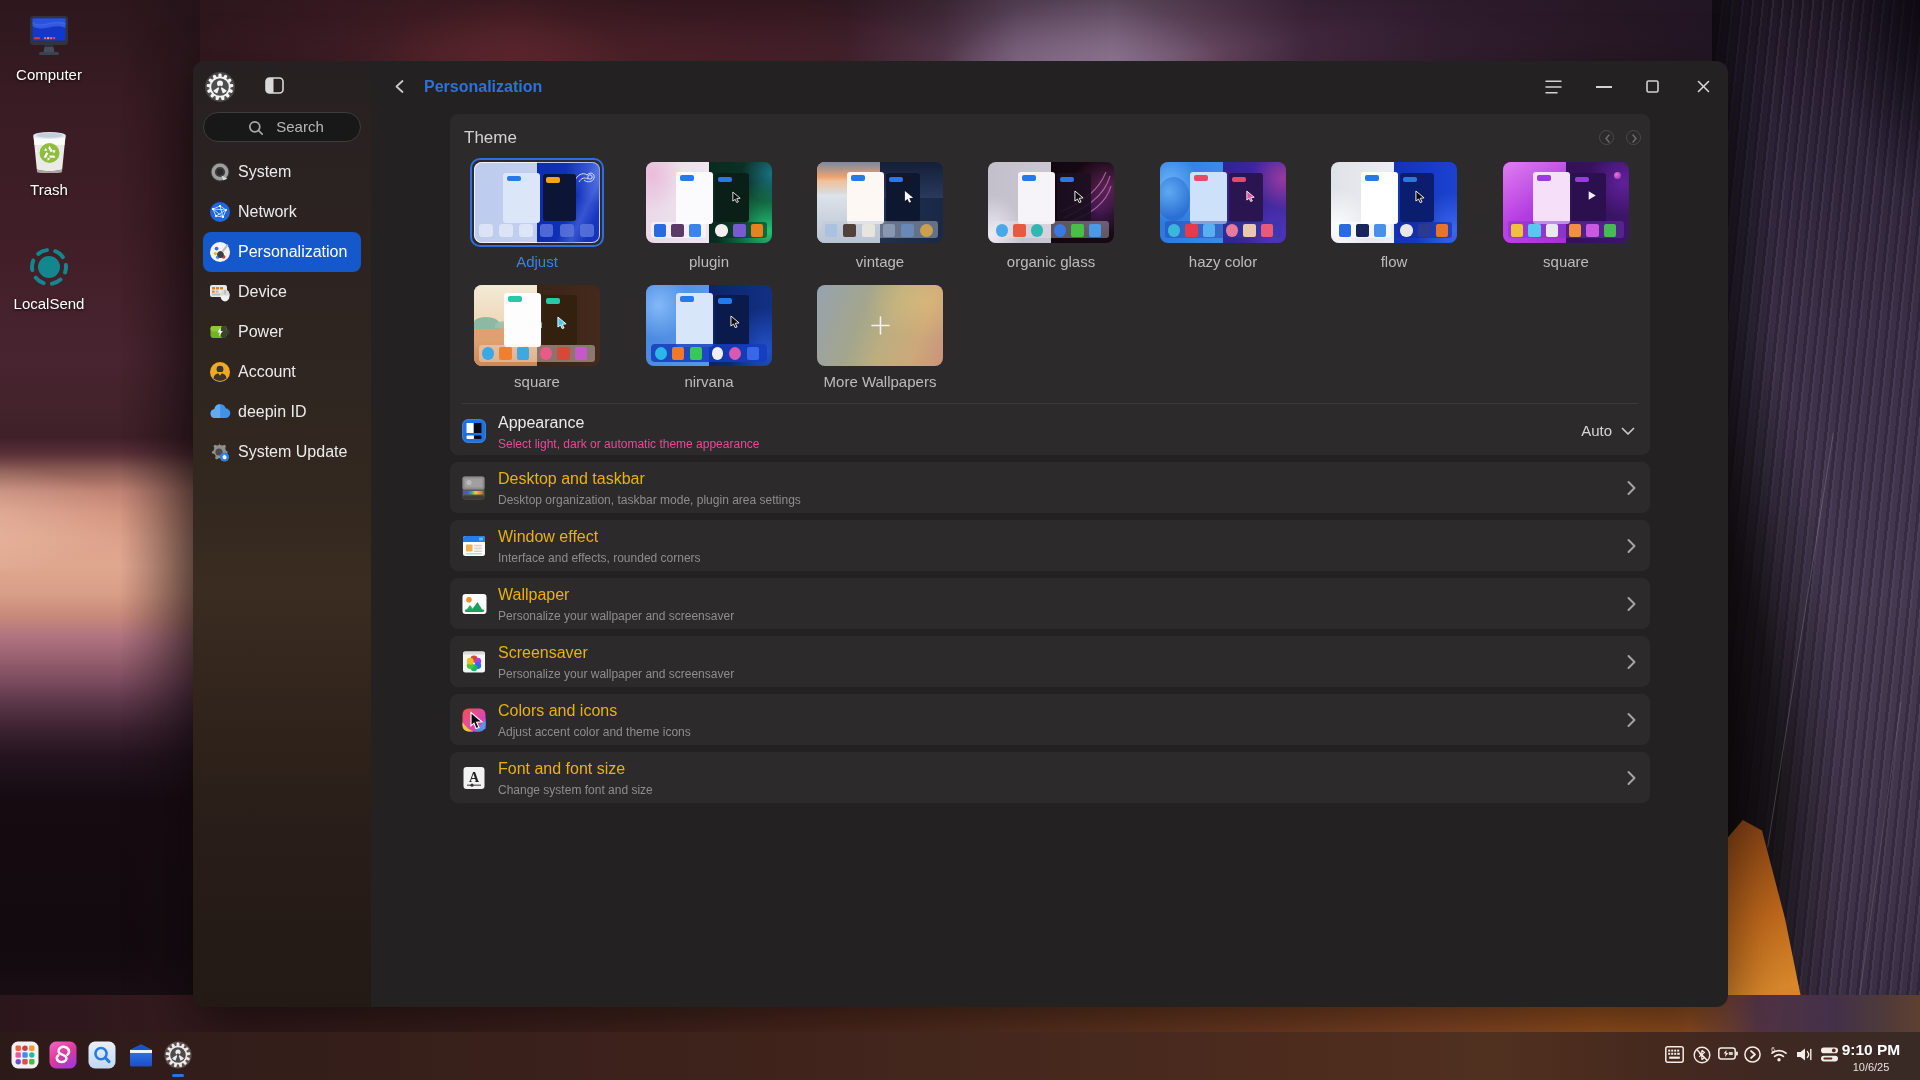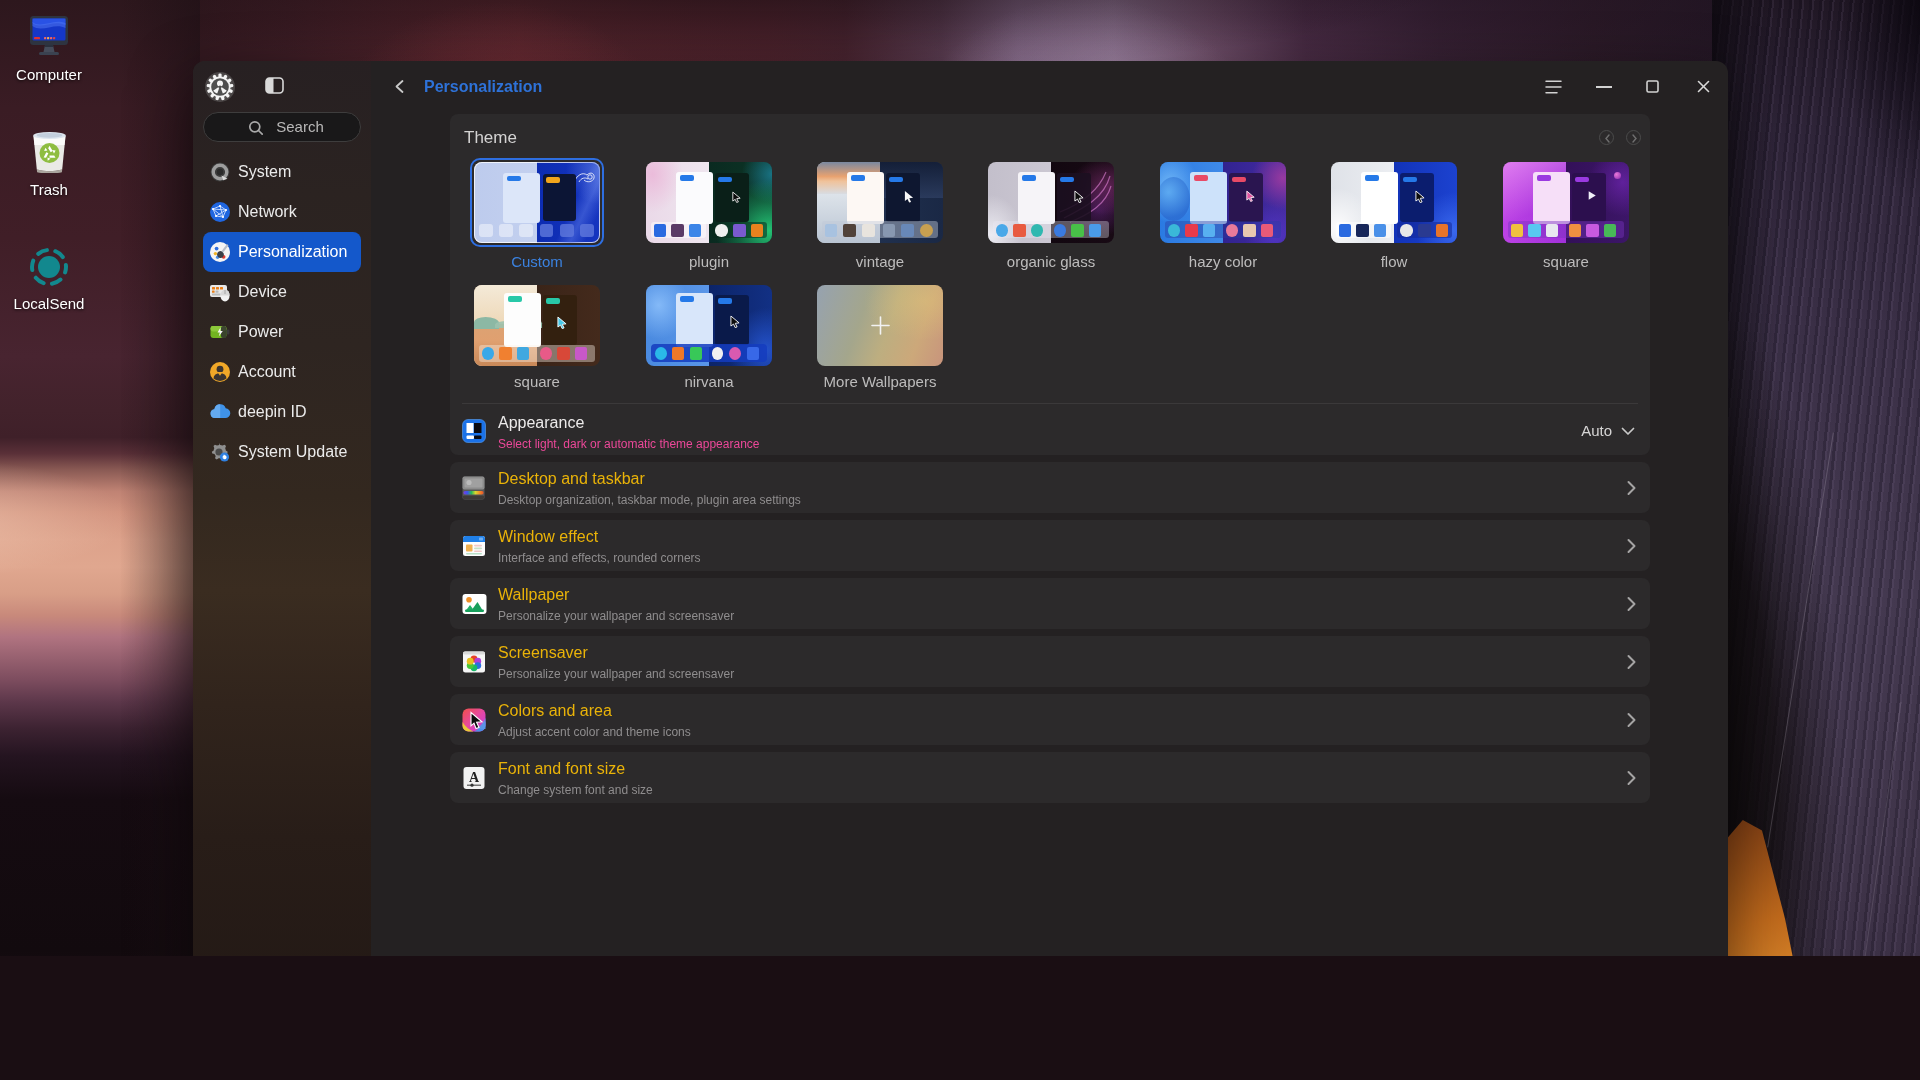--- a/index.html
+++ b/index.html
@@ -1,18 +1,18 @@
 <!DOCTYPE html>
 <html><head>
 <meta charset="utf-8">
 <style>
   * { margin:0; padding:0; box-sizing:border-box; }
   html,body { width:1920px; height:1080px; overflow:hidden; background:#1a0e13; font-family:"Liberation Sans",sans-serif; }
   .abs { position:absolute; }
-  #stage { position:relative; width:1920px; height:956px; overflow:hidden; }
+  #stage { position:relative; width:1920px; height:1080px; overflow:hidden; }
 
   
   #wp-base { left:0; top:0; width:1920px; height:1080px;
     background:linear-gradient(180deg,#2a151b 0%,#381c23 8%,#2c161c 30%,#20121a 55%,#1a0e13 75%,#27141b 100%); }
   #wp-top { left:0; top:0; width:1920px; height:130px;
     background:linear-gradient(90deg,#1c0f13 0%,#3b1c24 15%,#5c272f 27%,#552631 40%,#4f2734 44%,#604056 49%,#8a6d8e 53%,#9c80a0 58%,#7a5773 63%,#50304a 68%,#3a2336 75%,#2d1b28 83%,#201523 92%,#161020 100%); }
   #wp-top2 { left:0; top:0px; width:1920px; height:130px;
     background:radial-gradient(13% 170% at 56.5% 120%, rgba(182,155,186,0.55), rgba(182,155,186,0) 72%),
                radial-gradient(12% 140% at 26% 105%, rgba(158,58,68,0.5), rgba(158,58,68,0) 74%),
                radial-gradient(60% 200% at 40% 250%, rgba(30,12,18,0) 57%, rgba(30,12,18,0.5) 61%, rgba(30,12,18,0) 65%),
@@ -346,21 +346,21 @@
       <div class="mini-tab" style="left:26%;top:17%;width:11%;height:7%;background:#2579e8"></div>
       <div class="abs" style="left:55%;top:15%;width:26%;height:58%;background:#0c1535;border-radius:3px"></div>
       <div class="mini-tab" style="left:57.5%;top:19%;width:11%;height:7%;background:#f2a51c"></div>
       <div class="abs" style="left:4%;bottom:7%;width:11%;height:17%;background:rgba(255,255,255,0.45);border-radius:3px"></div>
       <div class="abs" style="left:20%;bottom:7%;width:11%;height:17%;background:rgba(255,255,255,0.45);border-radius:3px"></div>
       <div class="abs" style="left:36%;bottom:7%;width:11%;height:17%;background:rgba(255,255,255,0.45);border-radius:3px"></div>
       <div class="abs" style="left:52%;bottom:7%;width:11%;height:17%;background:rgba(95,120,220,0.8);border-radius:3px"></div>
       <div class="abs" style="left:68%;bottom:7%;width:11%;height:17%;background:rgba(95,120,220,0.8);border-radius:3px"></div>
       <div class="abs" style="left:84%;bottom:7%;width:11%;height:17%;background:rgba(95,120,220,0.8);border-radius:3px"></div>
     </div>
-    <div class="thumb-label" style="left:457px;top:253px;color:#3b82e0">Custom</div>
+    <div class="thumb-label" style="left:457px;top:253px;color:#3b82e0">Adjust</div>
 
     <div class="thumb" style="left:646px;top:162px;background:linear-gradient(90deg,#ead9e8 0,#efe6ef 49.9%,#0a2a20 50%,#0c3526 100%)">
       <div class="abs" style="left:0;top:0;width:50%;height:100%;background:radial-gradient(80% 80% at 10% 15%, rgba(235,180,215,0.8), rgba(235,180,215,0) 60%)"></div>
       <div class="abs" style="left:50%;top:0;width:50%;height:100%;background:
         radial-gradient(120% 90% at 95% 85%, rgba(40,220,130,0.85), rgba(30,180,110,0.4) 40%, rgba(10,60,40,0) 70%),
         radial-gradient(80% 60% at 100% 15%, rgba(30,140,170,0.7), rgba(30,140,170,0) 60%)"></div>
       <div class="mini-win-l" style="left:24%;top:12%;width:29%;height:64%;background:#fbfbfd"></div>
       <div class="mini-tab" style="left:27%;top:16%;width:11%;height:7%;background:#2579e8"></div>
       <div class="abs" style="left:55%;top:14%;width:27%;height:60%;background:#0a1f18;border-radius:3px"></div>
       <div class="mini-tab" style="left:57.5%;top:18%;width:11%;height:7%;background:#2579e8"></div>
@@ -649,21 +649,21 @@
               <stop offset="0.45" stop-color="#e84a9a"></stop>
               <stop offset="1" stop-color="#c838e8"></stop>
           </linearGradient>
         </defs>
         <rect x="0.5" y="0.5" width="23" height="23" rx="6" fill="url(#ci1)"></rect>
         <path d="M0.5 14 a 23 23 0 0 0 11 9.5 l -5 0 a 6 6 0 0 1 -6 -6 Z" fill="#e8c838"></path>
         <path d="M12 23.5 a 26 26 0 0 0 11.5 -10 l 0 4 a 6 6 0 0 1 -6 6 Z" fill="#4a90e8"></path>
         <path d="M23.5 10 a 30 30 0 0 1 -9 11 l 9 0 Z" fill="#5a98e8" opacity="0.9"></path>
         <path d="M9 4.5 L20 13.8 L14.6 14.2 L17 19.5 L14 20.5 L12 15.2 L9 17.8 Z" fill="#0c0c0c" stroke="#ffffff" stroke-width="1.1"></path>
       </svg>
-      <div class="row-title">Colors and area</div>
+      <div class="row-title">Colors and icons</div>
       <div class="row-sub">Adjust accent color and theme icons</div>
       <svg class="row-chev" width="9" height="15" viewBox="0 0 9 15">
           <path d="M1.5 1.5 L7.5 7.5 L1.5 13.5" stroke="#a5a4a4" stroke-width="2" fill="none" stroke-linecap="round" stroke-linejoin="round"></path>
         </svg>
     </div>
     <div class="row" style="top:752px">
       <svg class="row-ico" viewBox="0 0 24 24">
         <rect x="1.5" y="1" width="21" height="22" rx="3" fill="#f2f2f2"></rect>
         <text x="12" y="15.5" font-family="Liberation Serif,serif" font-size="14" font-weight="bold" fill="#222" text-anchor="middle">A</text>
         <line x1="5" y1="19.2" x2="19" y2="19.2" stroke="#555" stroke-width="1.2"></line>

